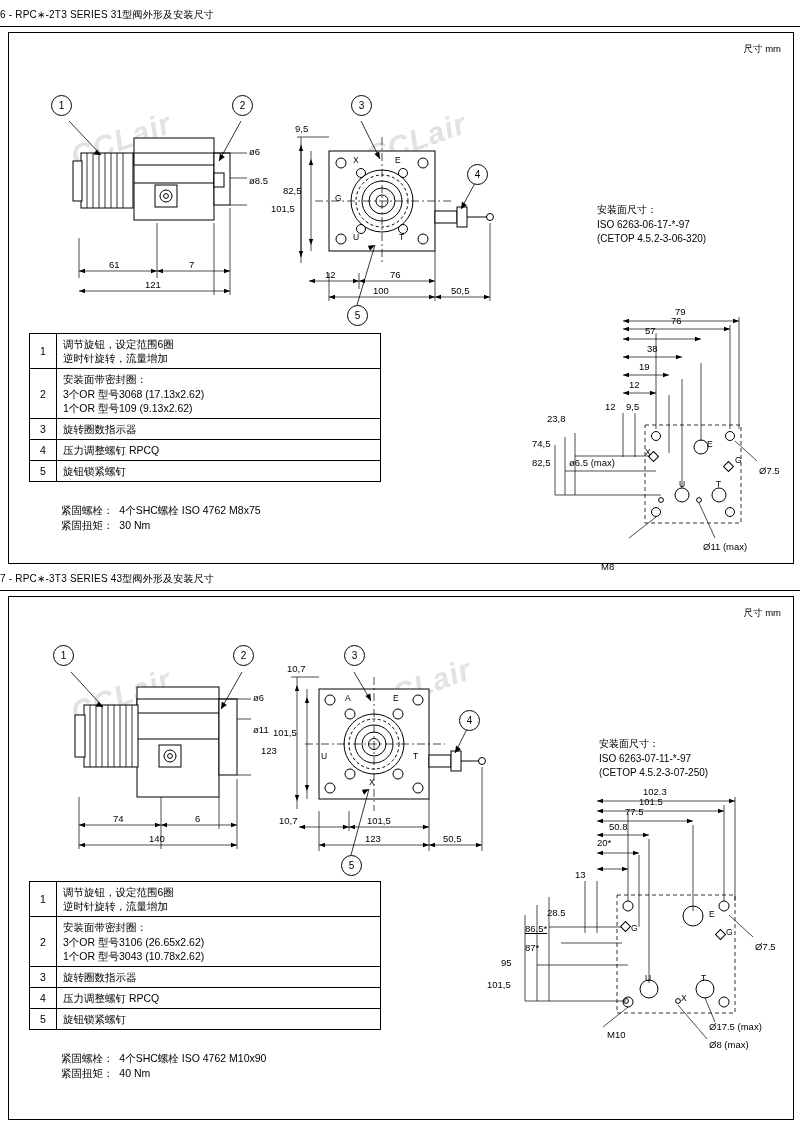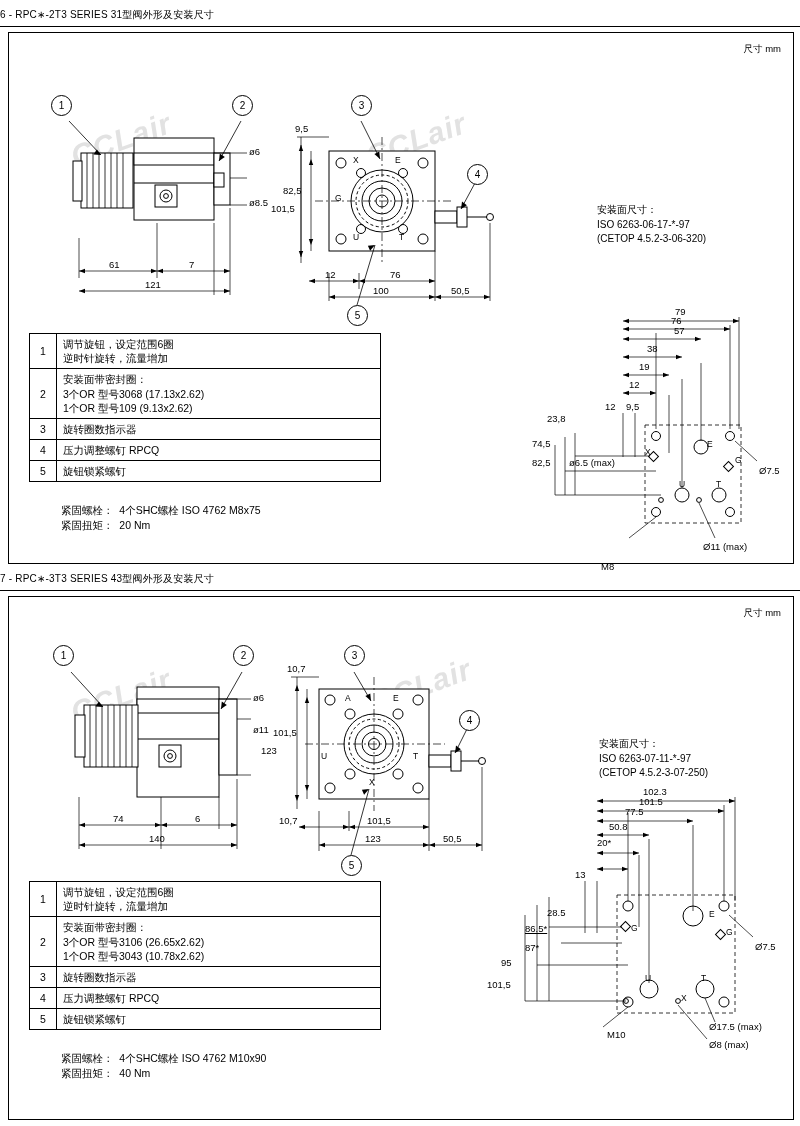--- a/index.html
+++ b/index.html
@@ -234,21 +234,21 @@
       </g>
     </svg>
 
     <div class="balloon" style="left:42px;top:62px;">1</div>
     <div class="balloon" style="left:223px;top:62px;">2</div>
     <div class="balloon" style="left:342px;top:62px;">3</div>
     <div class="balloon" style="left:458px;top:131px;">4</div>
     <div class="balloon" style="left:338px;top:272px;">5</div>
 
     <div class="lbl" style="left:240px;top:113px;">ø6</div>
-    <div class="lbl" style="left:240px;top:164px;text-align:right;">ø8.5</div>
+    <div class="lbl" style="left:240px;top:142px;text-align:right;">ø8.5</div>
     <div class="lbl" style="left:100px;top:226px;">61</div>
     <div class="lbl" style="left:180px;top:226px;">7</div>
     <div class="lbl" style="left:136px;top:246px;">121</div>
 
     <div class="lbl" style="left:286px;top:90px;">9,5</div>
     <div class="lbl" style="left:274px;top:152px;">82,5</div>
     <div class="lbl" style="left:262px;top:170px;">101,5</div>
     <div class="lbl" style="left:316px;top:236px;">12</div>
     <div class="lbl" style="left:381px;top:236px;">76</div>
     <div class="lbl" style="left:364px;top:252px;">100</div>
@@ -261,21 +261,21 @@
     <div class="lbl sm" style="left:390px;top:199px;">T</div>
 
     <div class="note" style="left:588px;top:170px;">
       <div>安装面尺寸：</div>
       <div>ISO 6263-06-17-*-97</div>
       <div>(CETOP 4.5.2-3-06-320)</div>
     </div>
 
     <div class="lbl" style="left:666px;top:273px;">79</div>
     <div class="lbl" style="left:662px;top:282px;">76</div>
-    <div class="lbl" style="left:665px;top:292px;">57</div>
+    <div class="lbl" style="left:636px;top:292px;">57</div>
     <div class="lbl" style="left:638px;top:310px;">38</div>
     <div class="lbl" style="left:630px;top:328px;">19</div>
     <div class="lbl" style="left:620px;top:346px;">12</div>
     <div class="lbl" style="left:596px;top:368px;">12</div>
     <div class="lbl" style="left:617px;top:368px;">9,5</div>
     <div class="lbl" style="left:538px;top:380px;">23,8</div>
     <div class="lbl" style="left:523px;top:405px;">74,5</div>
     <div class="lbl" style="left:523px;top:424px;">82,5</div>
     <div class="lbl" style="left:560px;top:424px;">ø6.5 (max)</div>
     <div class="lbl" style="left:750px;top:432px;">Ø7.5</div>
@@ -319,21 +319,21 @@
       <div class="row">
         <div class="num">5</div>
         <div class="txt">
           <div>旋钮锁紧螺钉</div>
         </div>
       </div>
     </div>
 
     <div class="torque" style="left:52px;top:470px;">
       <div><span class="l">紧固螺栓：</span>&nbsp;&nbsp;<span>4个SHC螺栓 ISO 4762 M8x75</span></div>
-      <div><span class="l">紧固扭矩：</span>&nbsp;&nbsp;<span>20 Nm</span></div>
+      <div><span class="l">紧固扭矩：</span>&nbsp;&nbsp;<span>30 Nm</span></div>
     </div>
   </div>
 
   <div class="sec-title" style="top:572px;">7 - RPC∗-3T3 SERIES 43型阀外形及安装尺寸</div>
   <div class="hr" style="top:590px;"></div>
 
   <div class="panel" style="left:8px;top:596px;width:784px;height:522px;">
 
     <div class="wm" style="left:60px;top:82px;">CCLair</div>
     <div class="wm" style="left:360px;top:72px;">CCLair</div>

